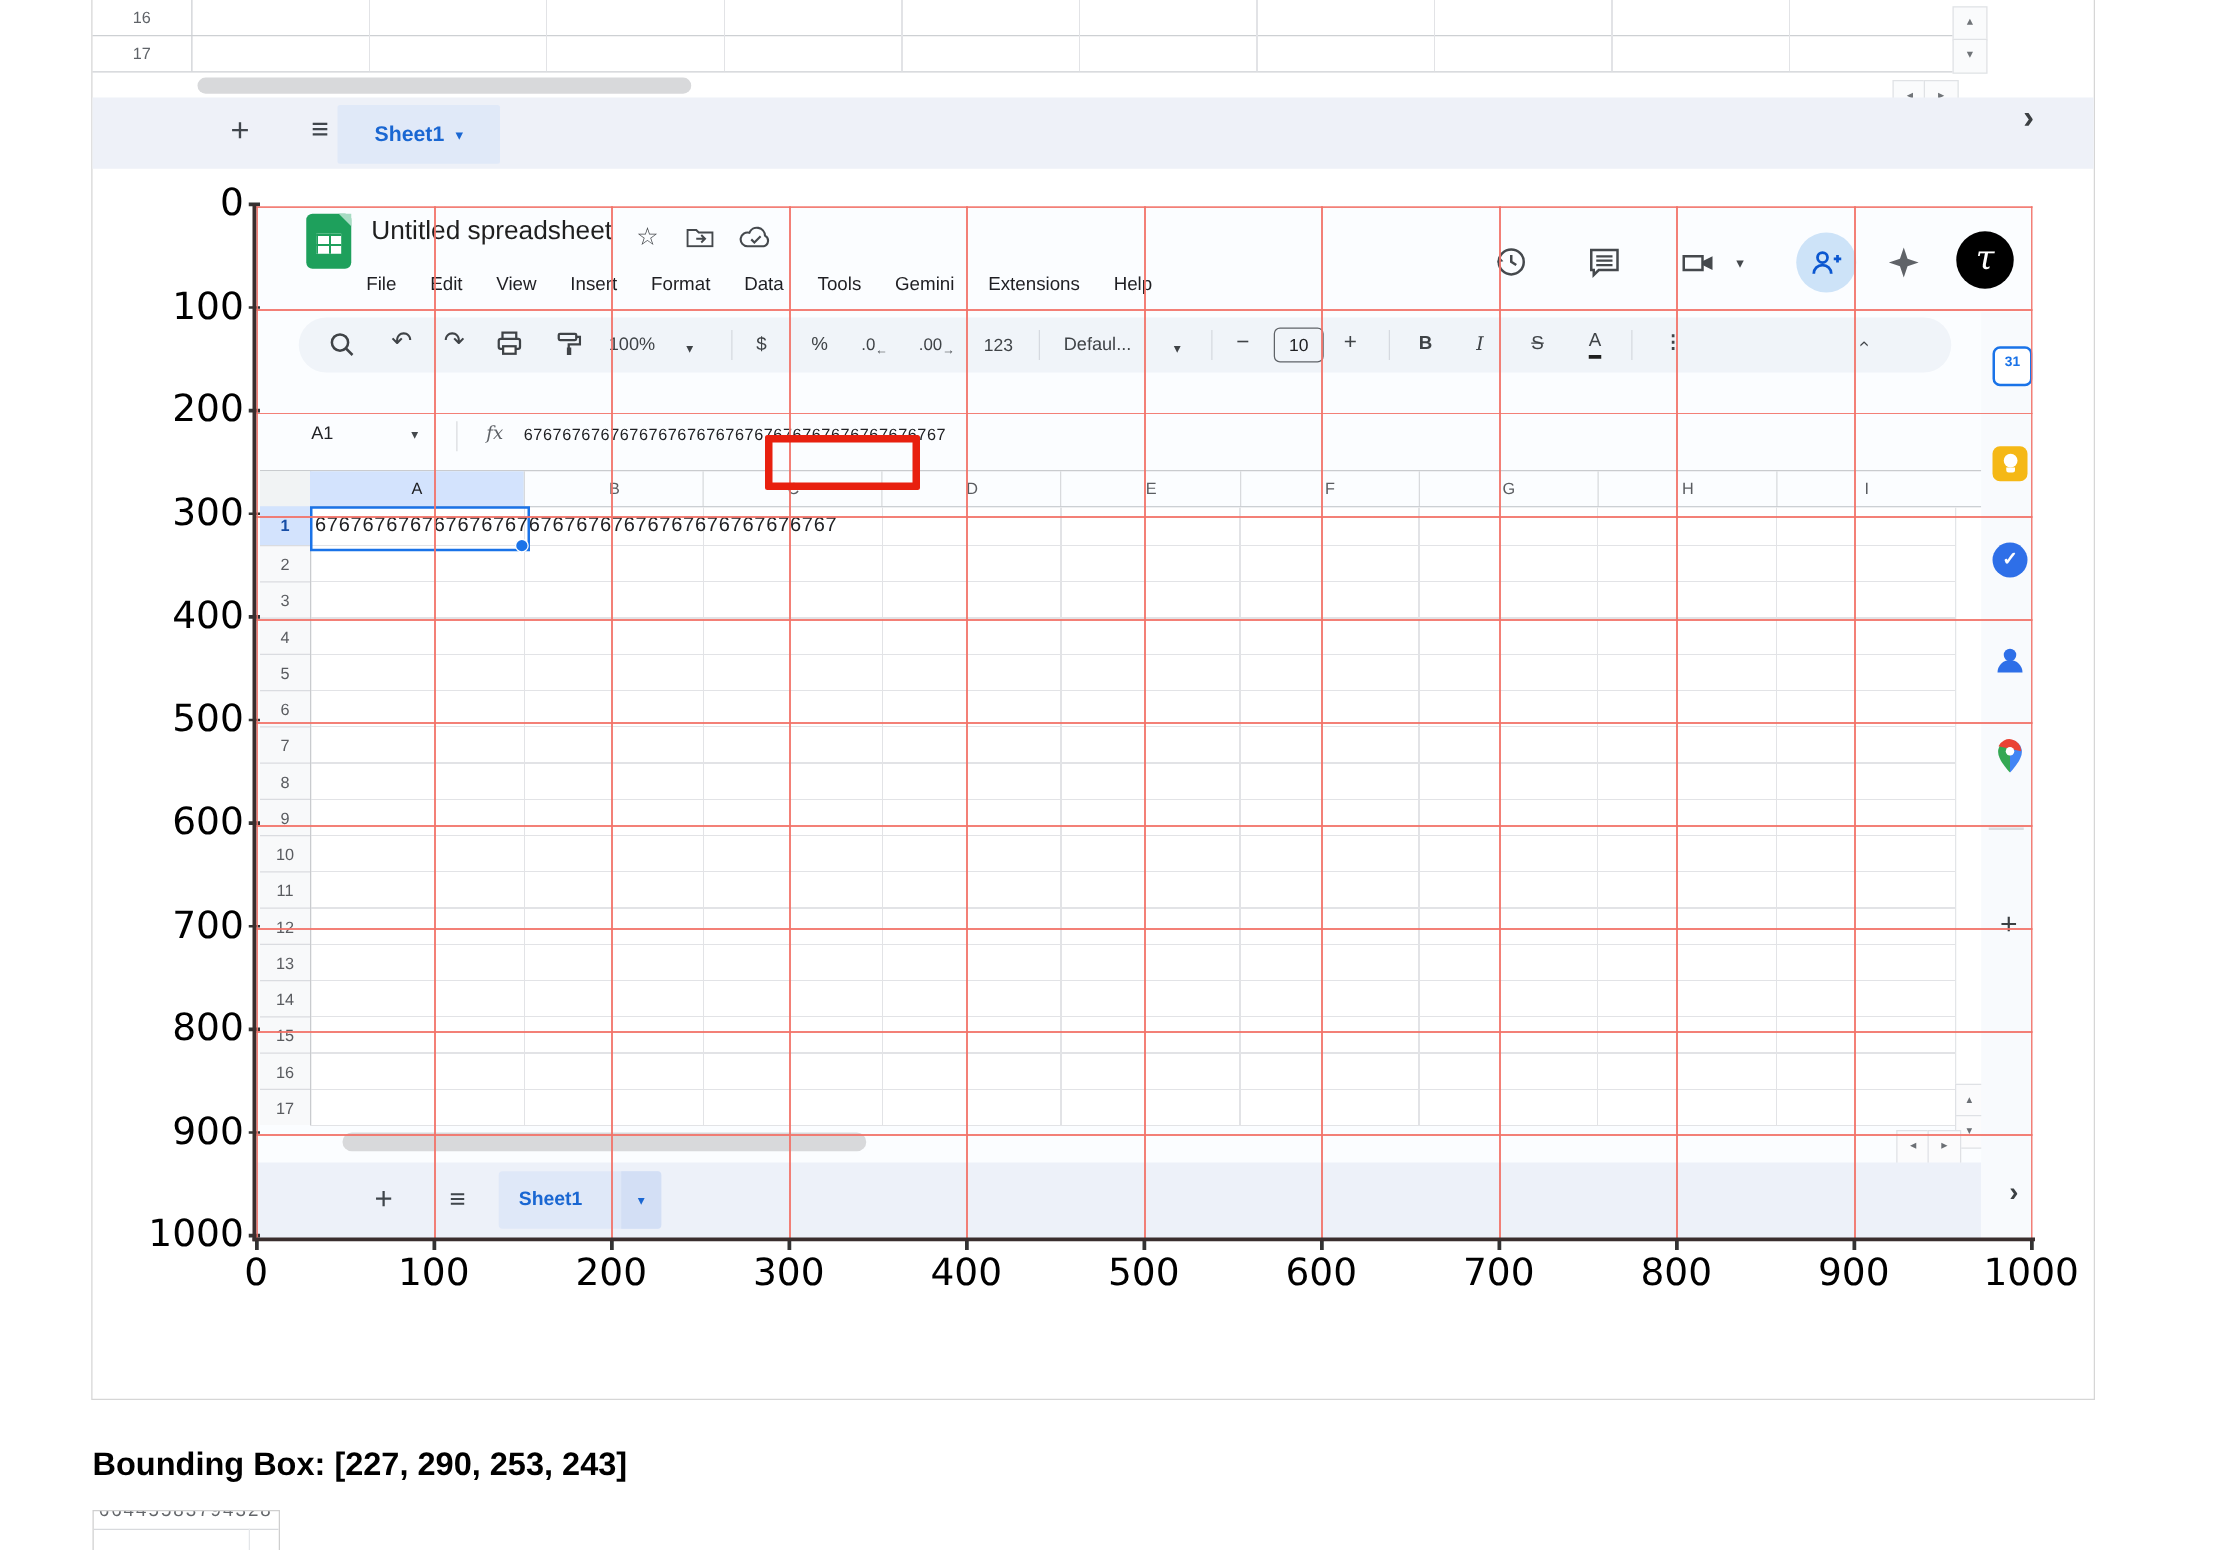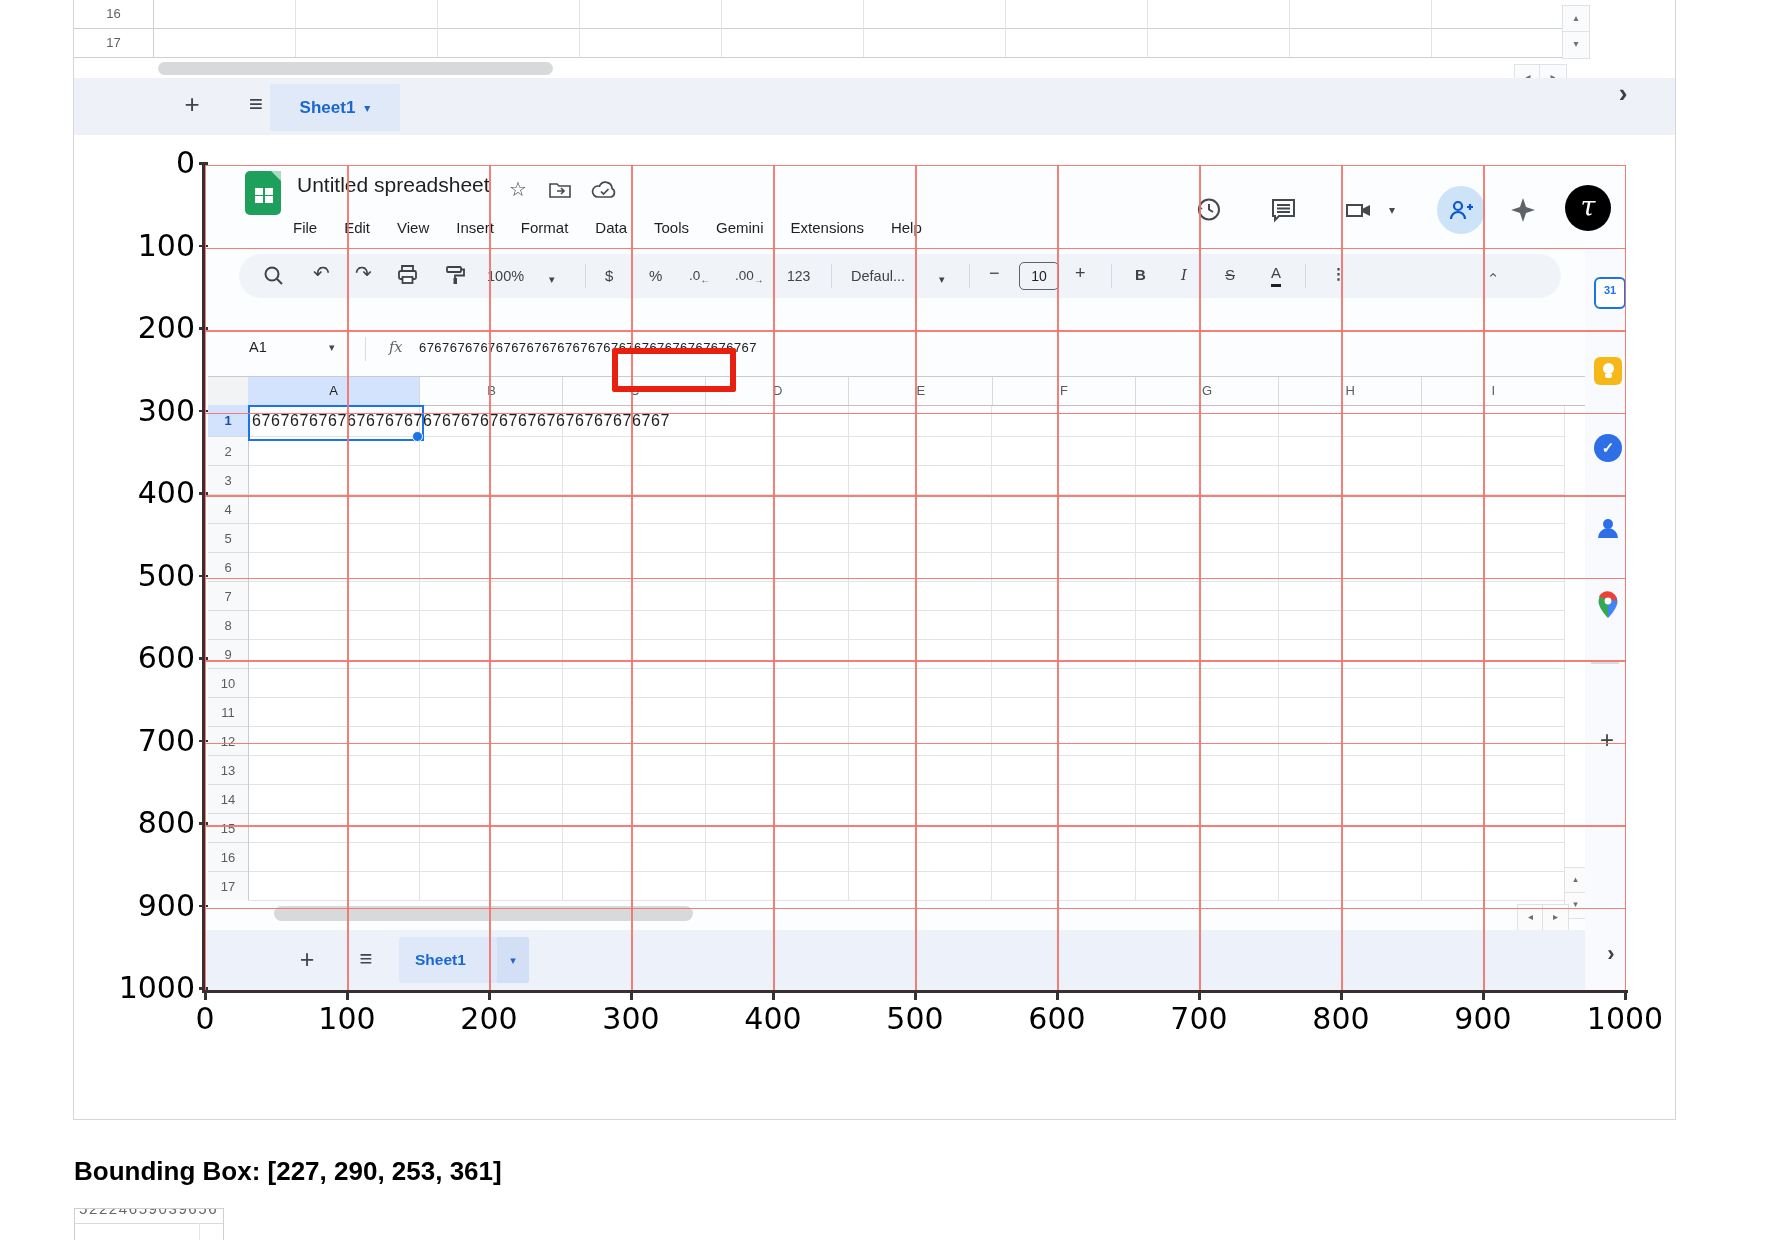--- a/index.html
+++ b/index.html
@@ -380,18 +380,18 @@
     <div class="xtick" style="--i: 3;">300</div>
     <div class="xtick" style="--i: 4;">400</div>
     <div class="xtick" style="--i: 5;">500</div>
     <div class="xtick" style="--i: 6;">600</div>
     <div class="xtick" style="--i: 7;">700</div>
     <div class="xtick" style="--i: 8;">800</div>
     <div class="xtick" style="--i: 9;">900</div>
     <div class="xtick" style="--i: 10;">1000</div>
   </div>
 
-<div class="abs bbox-label">Bounding Box: [227, 290, 253, 361]</div>
+<div class="abs bbox-label">Bounding Box: [227, 290, 253, 243]</div>
 <div class="abs crop">
-  <span class="digits">52224659039656</span>
+  <span class="digits">66445583794328</span>
   <span class="hline"></span>
   <span class="vline"></span>
 </div>
 
 </body></html>

